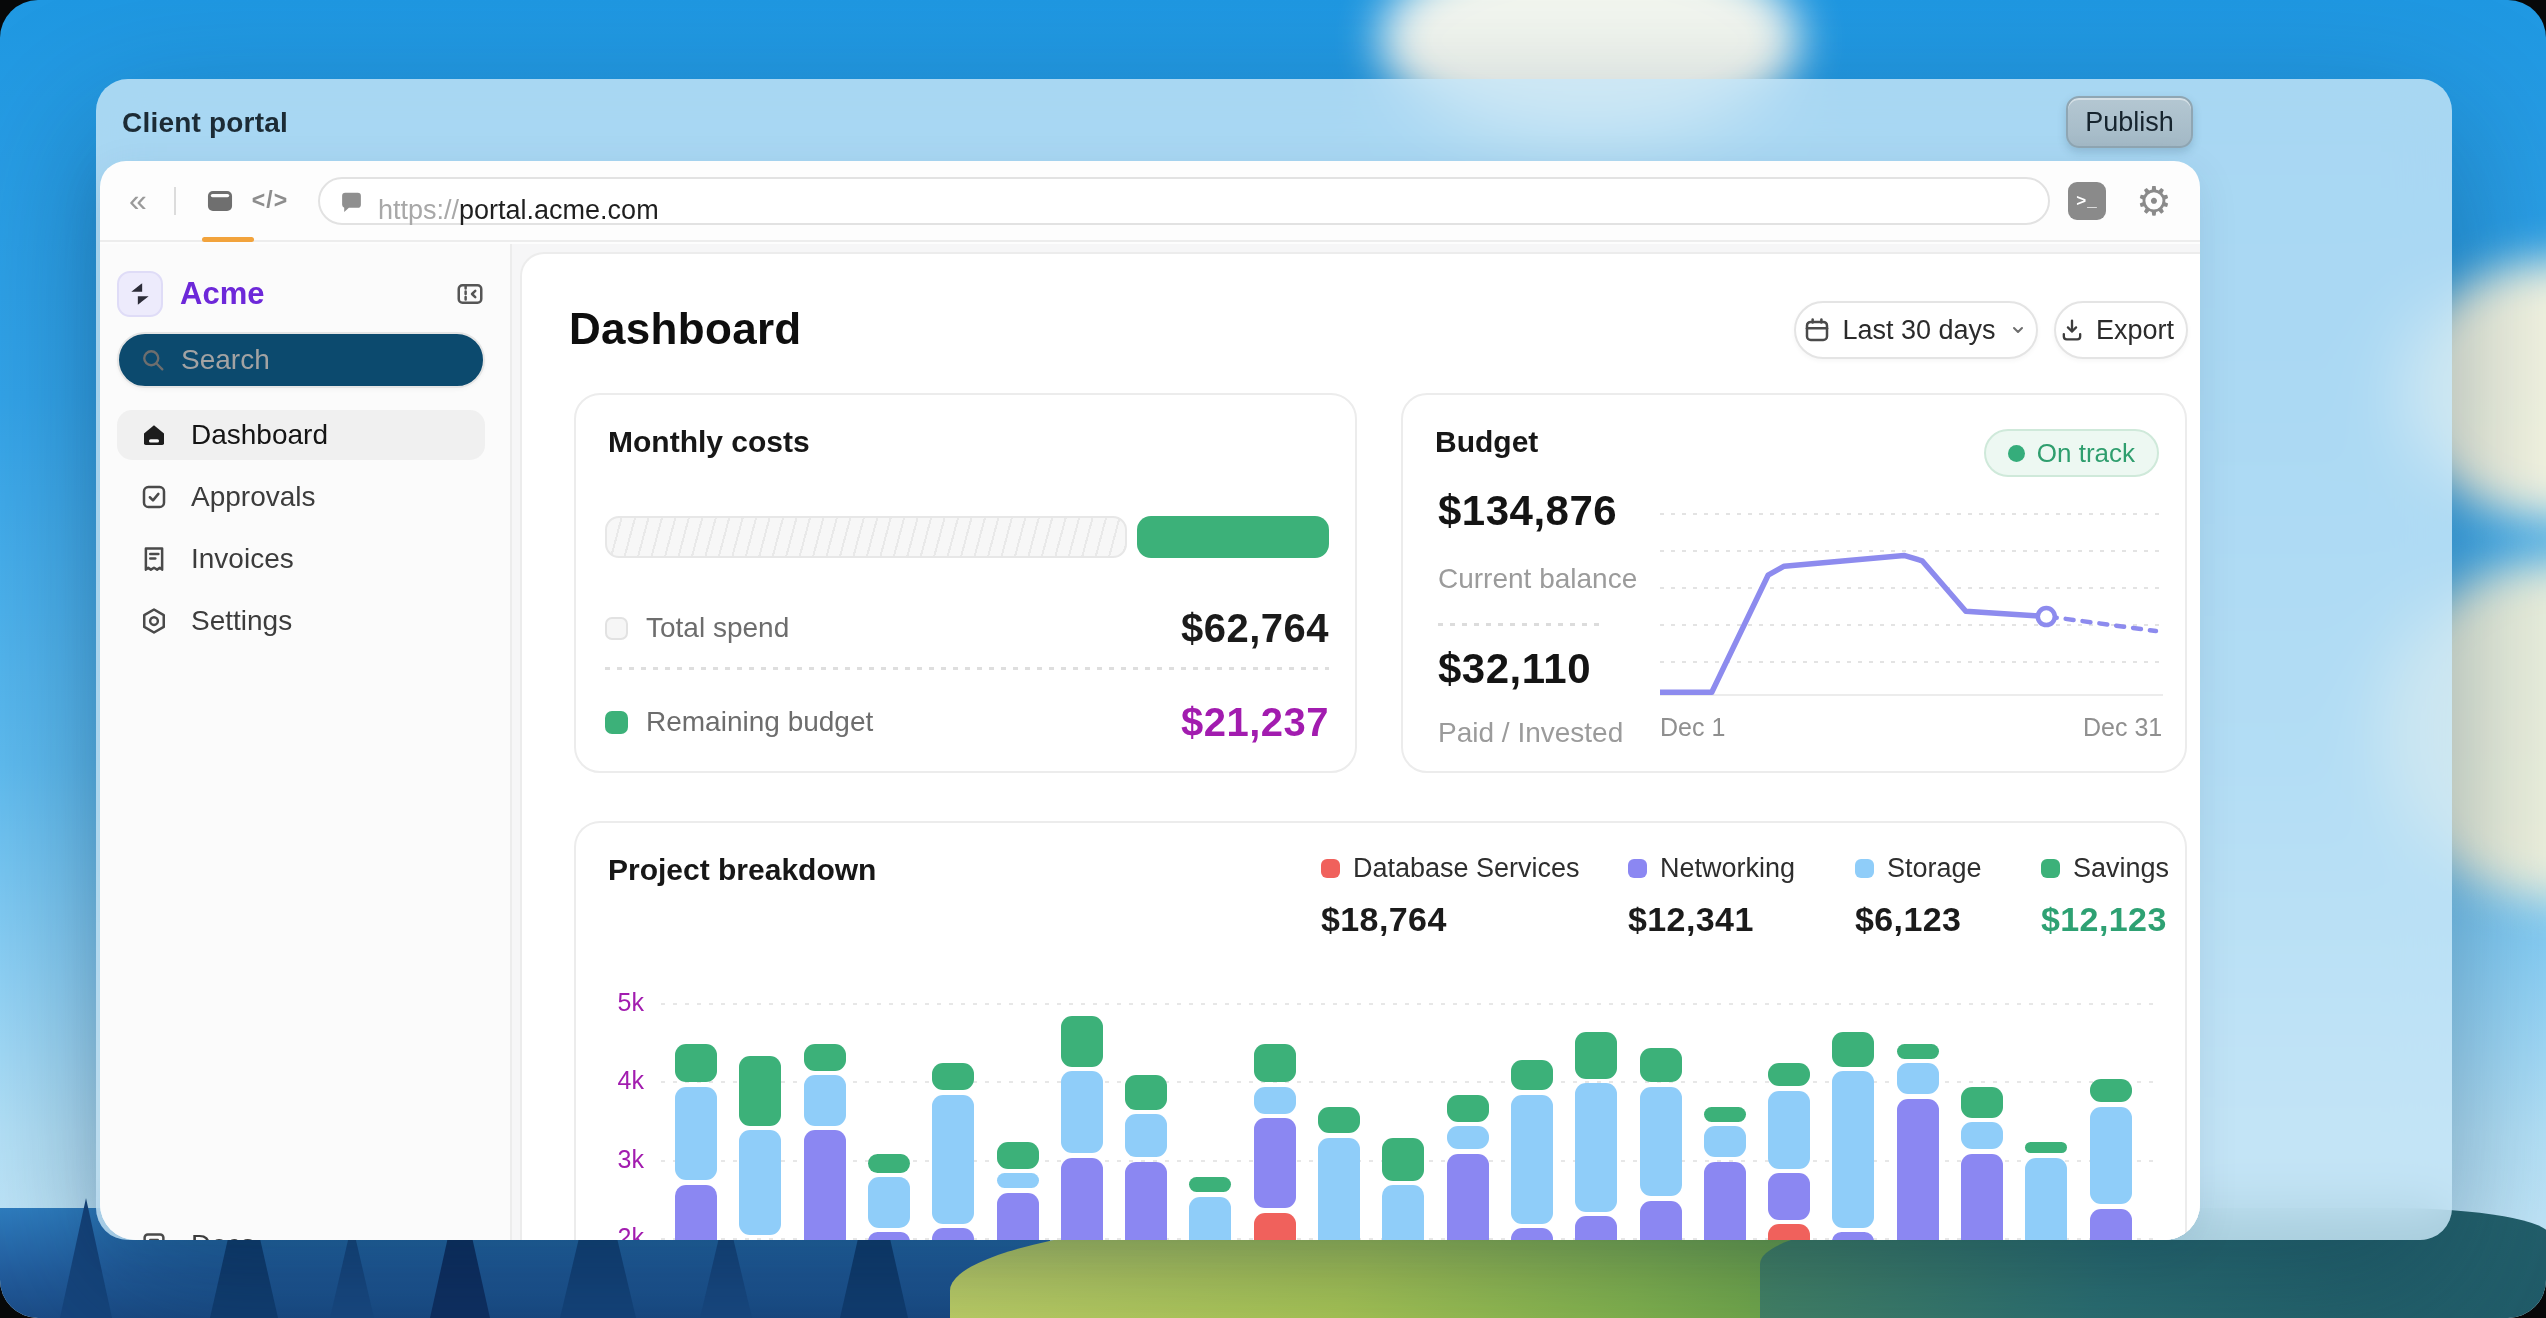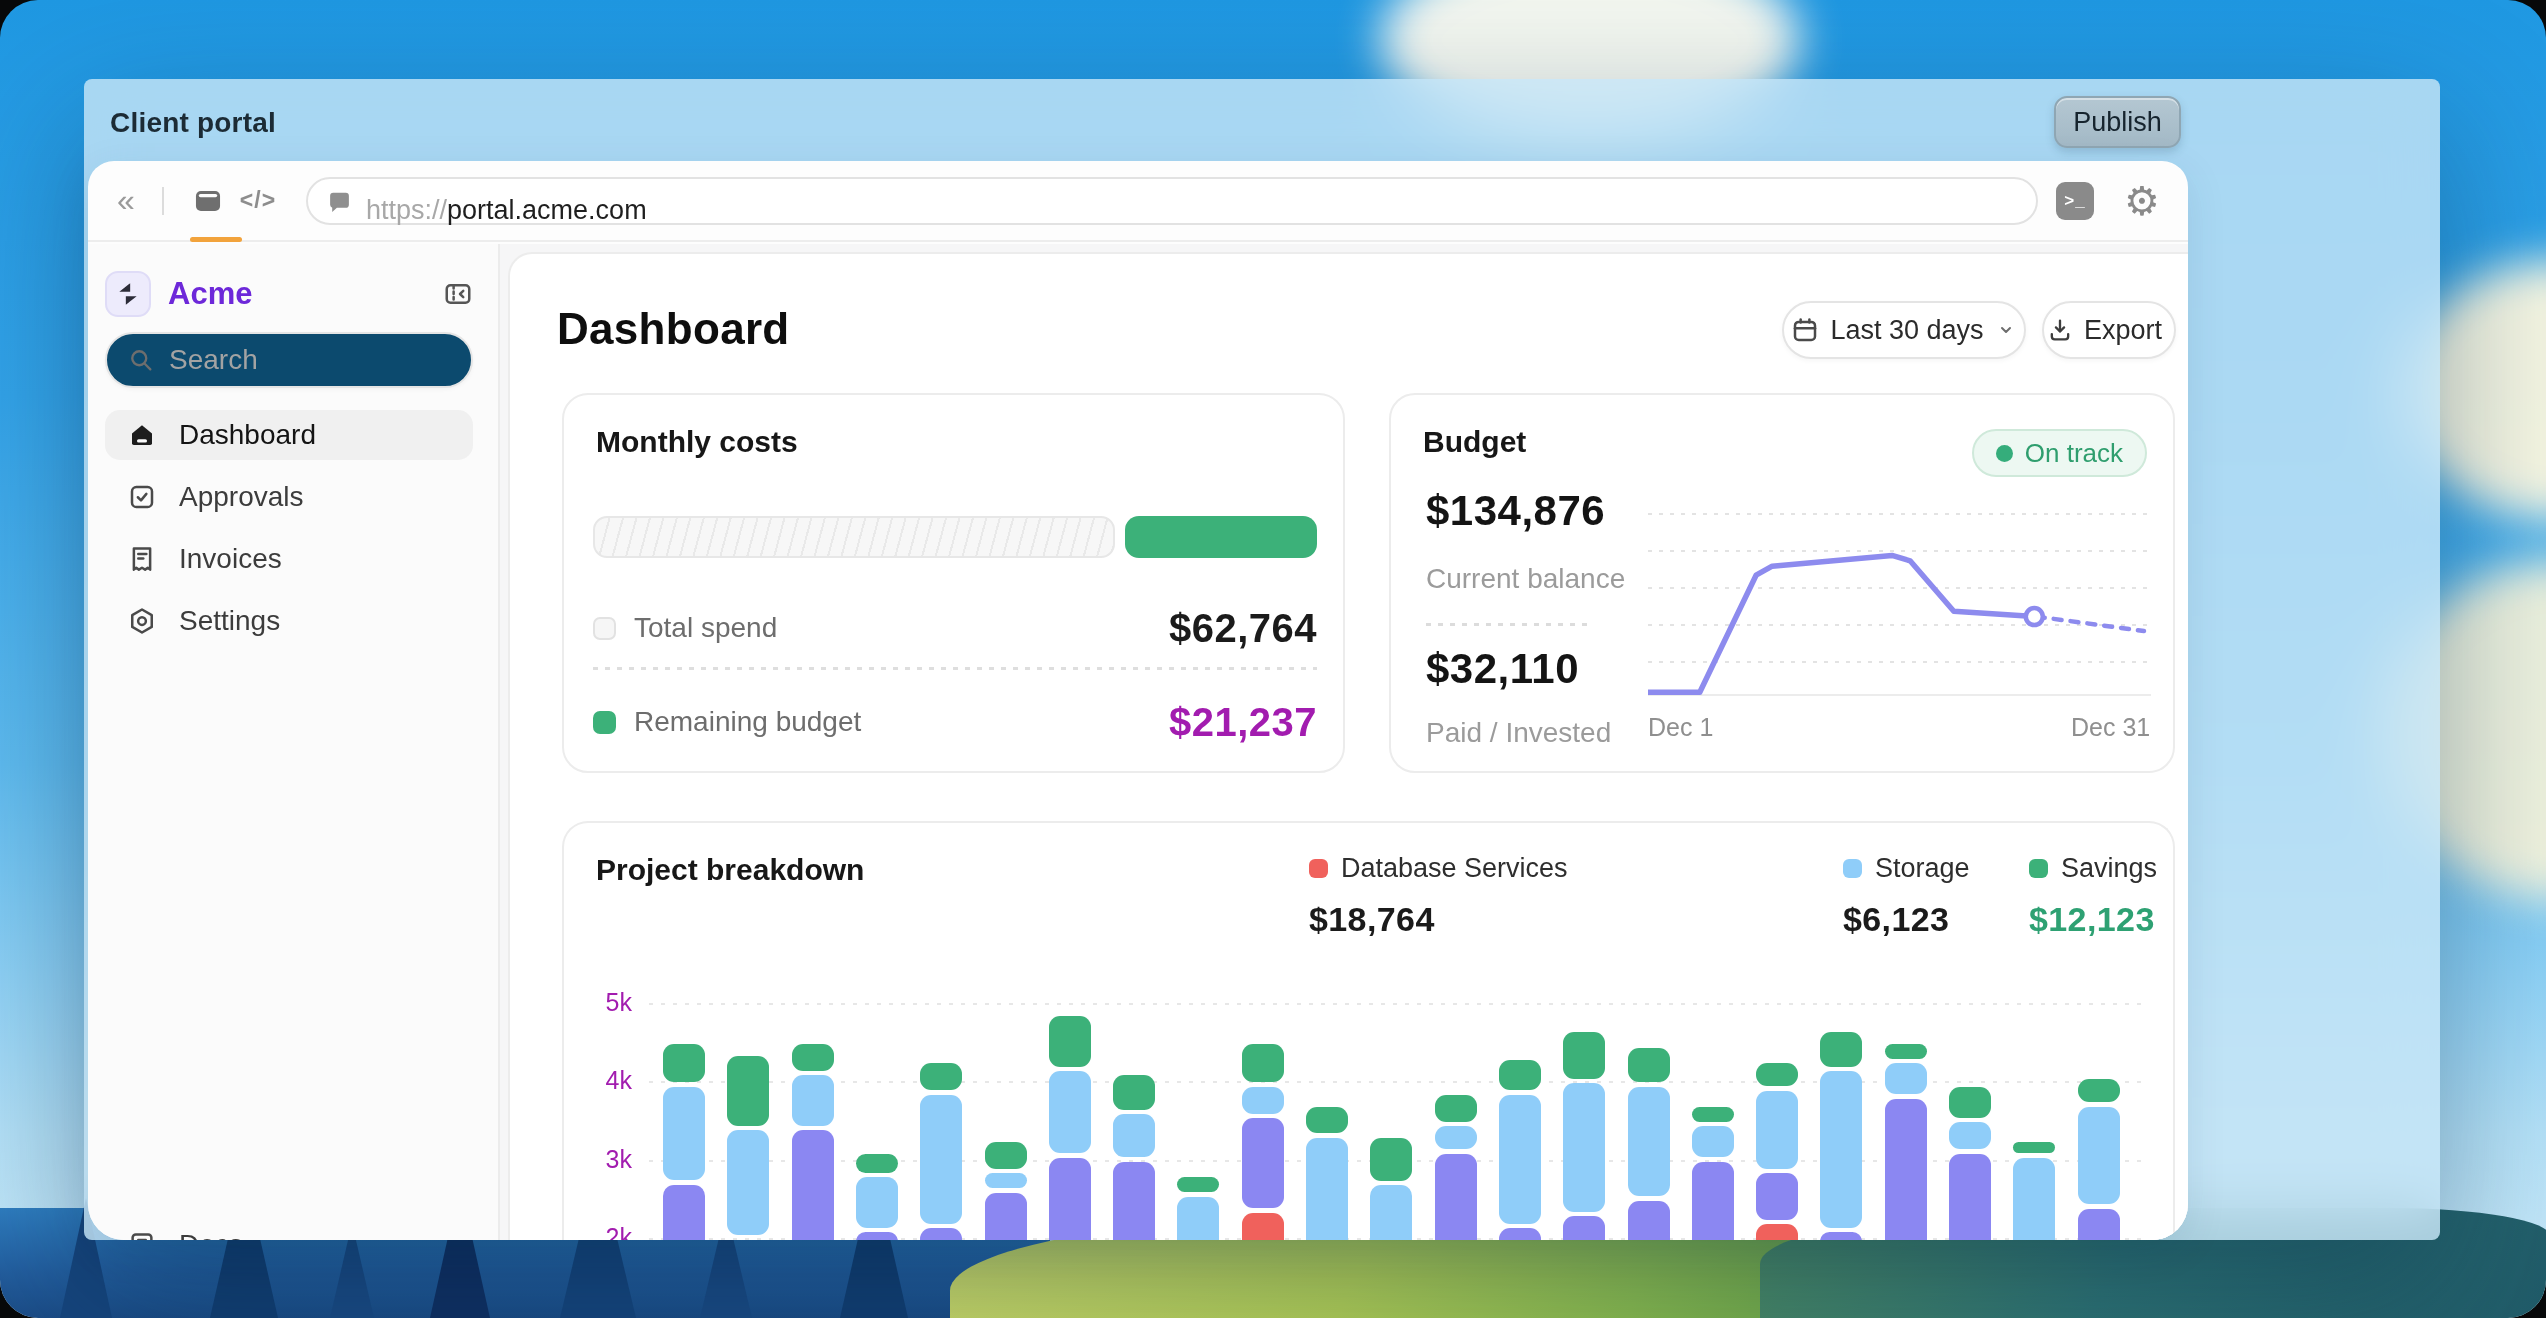--- a/index.html
+++ b/index.html
@@ -26,21 +26,21 @@
   .tree.t4{ left:430px; border-width:0 30px 135px 30px; border-bottom-color:#102f62;}
   .tree.t5{ left:560px; border-width:0 38px 160px 38px; border-bottom-color:#16457d;}
   .tree.t6{ left:700px; border-width:0 26px 110px 26px; border-bottom-color:#1a4a84;}
   .tree.t7{ left:840px; border-width:0 34px 150px 34px; border-bottom-color:#123e72;}
   .land-grass { position:absolute; left:950px; bottom:-40px; width:900px; height:150px; border-radius:55% 45% 0 0;
     background:linear-gradient(115deg,#d3e06a 0%, #b8d455 45%, #8fc04d 75%, #6ba847 100%); }
   .land-right { position:absolute; left:1760px; bottom:-30px; width:790px; height:140px; border-radius:40% 20% 0 0;
     background:linear-gradient(120deg,#4f8f65 0%, #2f7474 45%, #1f5a68 100%); }
 
   
-  .window { position:absolute; left:84px; top:79px; width:2356px; height:1161px; border-radius:8px;
+  .window { position:absolute; left:96px; top:79px; width:2356px; height:1161px; border-radius:32px;
     background:rgba(198,228,245,0.82); backdrop-filter:blur(26px); -webkit-backdrop-filter:blur(26px);
     box-shadow:0 50px 140px rgba(3,40,70,0.38); }
 
   .win-title { position:absolute; left:26px; top:28px; font-size:28px; font-weight:700; color:#1c2b35; letter-spacing:0.2px; }
   .publish-btn { position:absolute; right:259px; top:17px; width:127px; height:52px; border-radius:13px;
     background:linear-gradient(180deg,#b4c7d2 0%, #a3b9c6 100%); border:2px solid #8fa6b3;
     box-shadow:inset 0 2px 0 rgba(255,255,255,0.45), 0 4px 10px rgba(20,50,70,0.18);
     display:flex; align-items:center; justify-content:center; font-size:27px; color:#16242e; cursor:pointer; }
 
   .browser { position:absolute; left:4px; top:82px; width:2100px; bottom:0;
@@ -355,20 +355,27 @@
 
             <div class="card breakdown">
               <div class="card-title">Project breakdown</div>
 
               <div class="legend-item" style="left:745px">
                 <div class="legend-head">
                     <div class="legend-sw" id="sw0" style="background: rgb(240, 97, 92);"></div>
                 <div class="legend-lbl">Database Services</div>
                   </div>
                 <div class="legend-val">$18,764</div>
+              </div>
+              <div class="legend-item" style="left:1052px">
+                <div class="legend-head">
+                    <div class="legend-sw" id="sw1" style="background: rgb(139, 135, 242);"></div>
+                <div class="legend-lbl">Networking</div>
+                  </div>
+                <div class="legend-val">$12,341</div>
               </div>
               <div class="legend-item" style="left:1279px">
                 <div class="legend-head">
                     <div class="legend-sw" id="sw2" style="background: rgb(143, 205, 249);"></div>
                 <div class="legend-lbl">Storage</div>
                   </div>
                 <div class="legend-val">$6,123</div>
               </div>
               <div class="legend-item" style="left:1465px">
                 <div class="legend-head">

